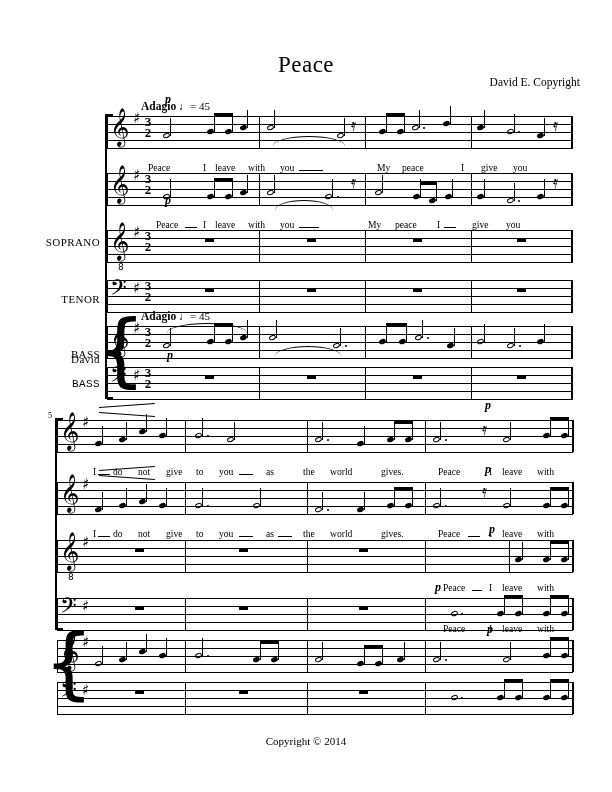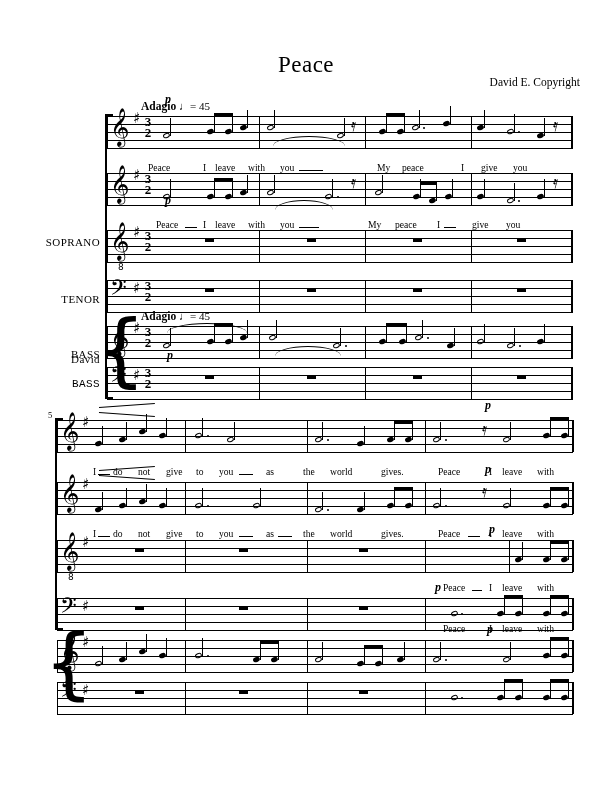--- a/index.html
+++ b/index.html
@@ -796,13 +796,14 @@
         <div class="stem" style="left:465px; top:-2px; height:18px;"></div>
       <div class="beam" style="left:447px; top:-3px; width:19px;"></div>
       <div class="nh" style="left:486px; top:13px;"></div>
         <div class="stem" style="left:493px; top:-2px; height:18px;"></div>
       <div class="nh" style="left:504px; top:13px;"></div>
         <div class="stem" style="left:511px; top:-2px; height:18px;"></div>
       <div class="beam" style="left:493px; top:-3px; width:19px;"></div>
     </div>
   </div>
 
+  <div class="copyright">Copyright © 2014</div>
 </div>
 
 </body></html>

